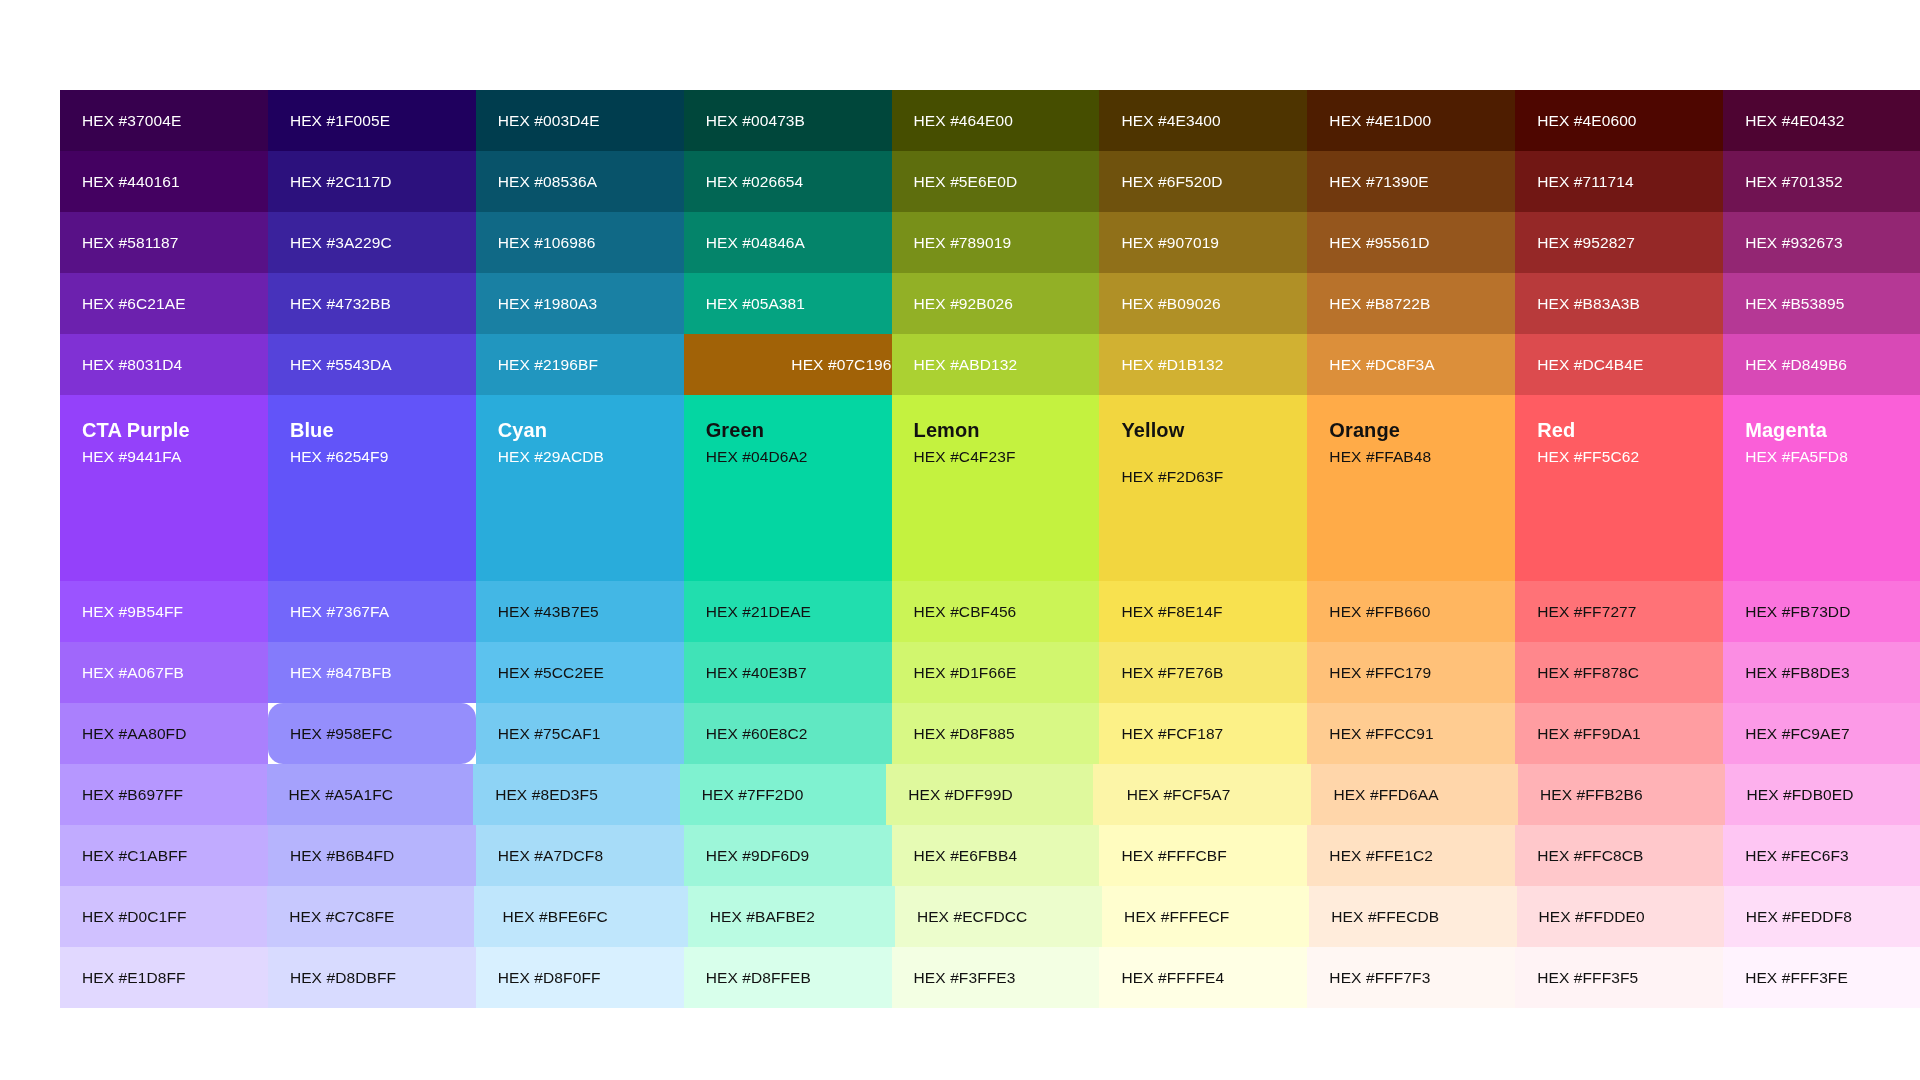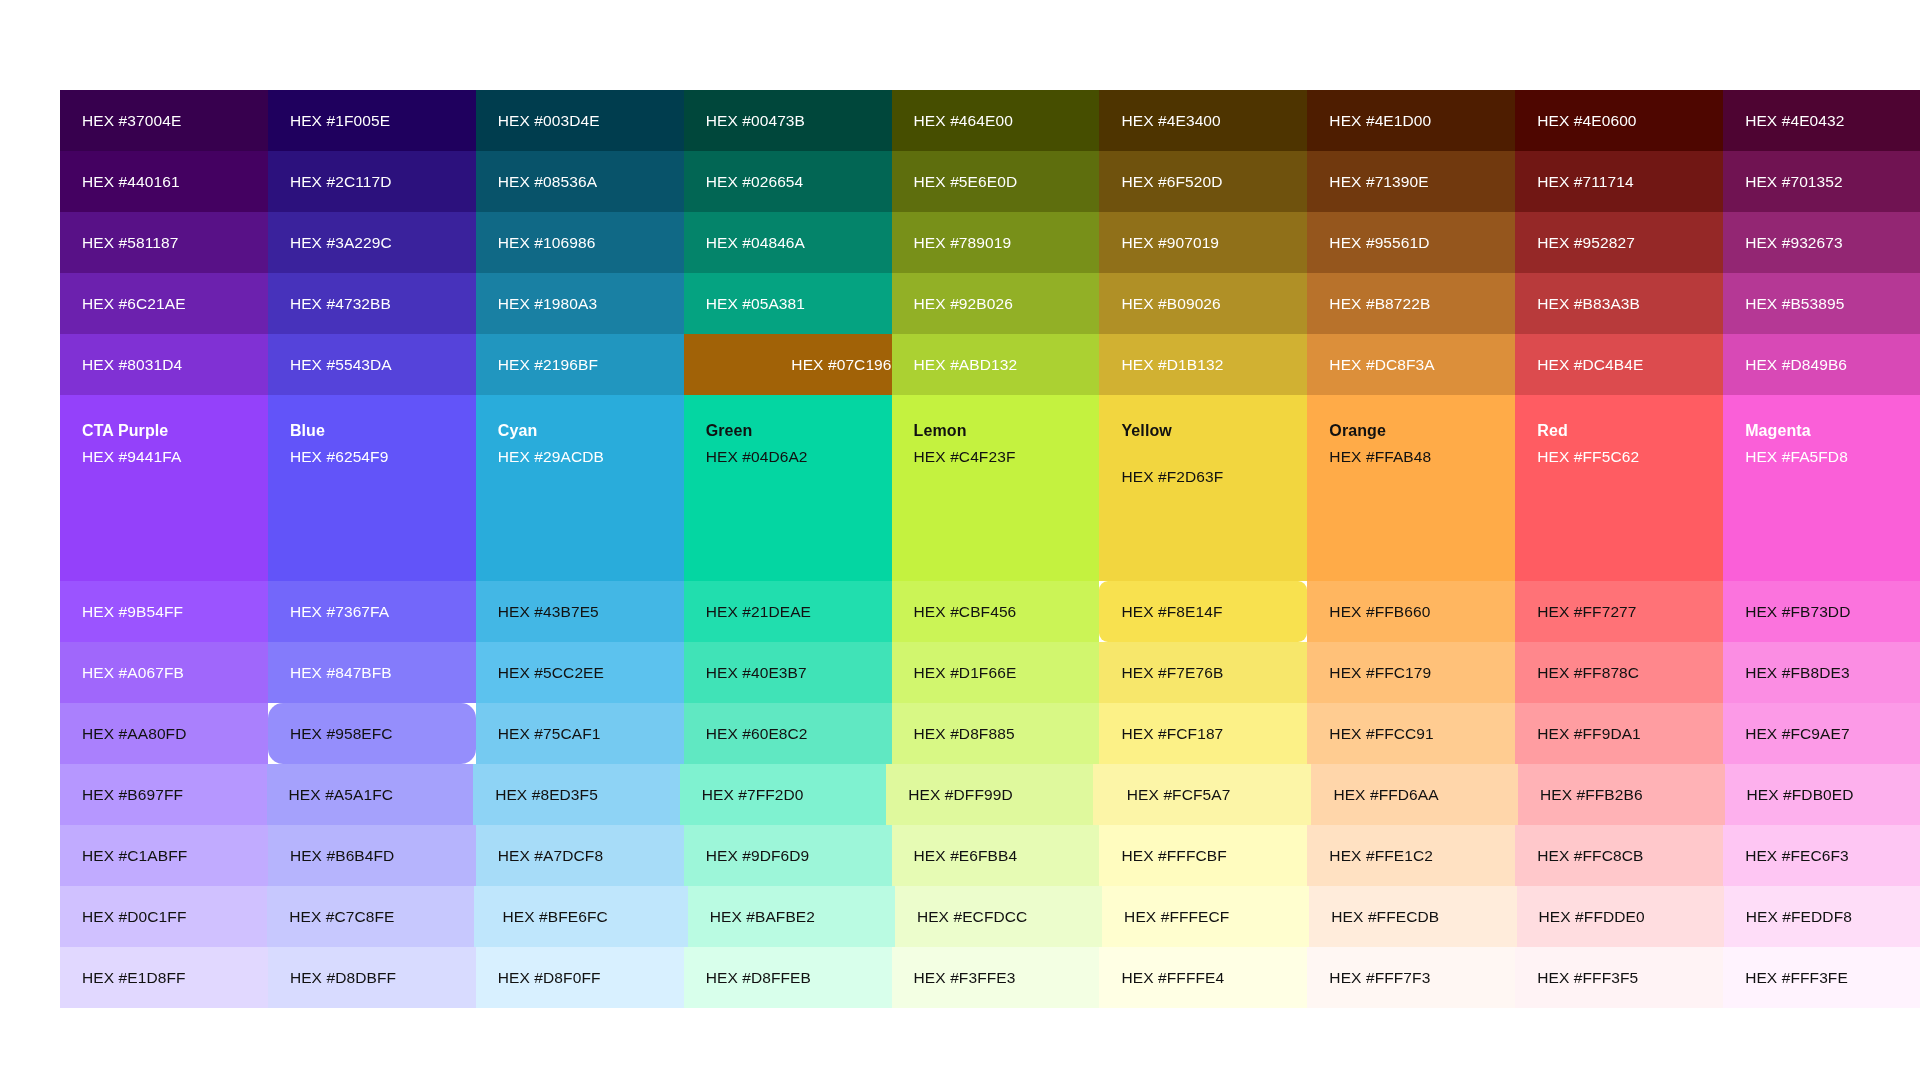--- a/index.html
+++ b/index.html
@@ -41,21 +41,21 @@
     height: 61px;
   }
 
   .row-featured .swatch-cell {
     height: 186px;
     justify-content: flex-start;
     padding-top: 22px;
   }
 
   .swatch-name {
-    font-size: 16px;
+    font-size: 20px;
     font-weight: bold;
     line-height: 27px;
     letter-spacing: 0.1px;
     white-space: nowrap;
   }
 
   .swatch-hex {
     font-size: 15.5px;
     font-weight: normal;
     line-height: 25px;
@@ -262,21 +262,21 @@
       </div>
       <div class="swatch-cell" style="background-color: rgb(67, 183, 229);">
         <div class="swatch-hex text-dark">HEX #43B7E5</div>
       </div>
       <div class="swatch-cell" style="background-color: rgb(33, 222, 174);">
         <div class="swatch-hex text-dark">HEX #21DEAE</div>
       </div>
       <div class="swatch-cell" style="background-color: rgb(203, 244, 86);">
         <div class="swatch-hex text-dark">HEX #CBF456</div>
       </div>
-      <div class="swatch-cell" style="background-color: rgb(248, 225, 79); border-radius: 9px;">
+      <div class="swatch-cell" style="background-color: rgb(248, 225, 79);">
         <div class="swatch-hex text-dark">HEX #F8E14F</div>
       </div>
       <div class="swatch-cell" style="background-color: rgb(255, 182, 96);">
         <div class="swatch-hex text-dark">HEX #FFB660</div>
       </div>
       <div class="swatch-cell" style="background-color: rgb(255, 114, 119);">
         <div class="swatch-hex text-dark">HEX #FF7277</div>
       </div>
       <div class="swatch-cell" style="background-color: rgb(251, 115, 221);">
         <div class="swatch-hex text-dark">HEX #FB73DD</div>

